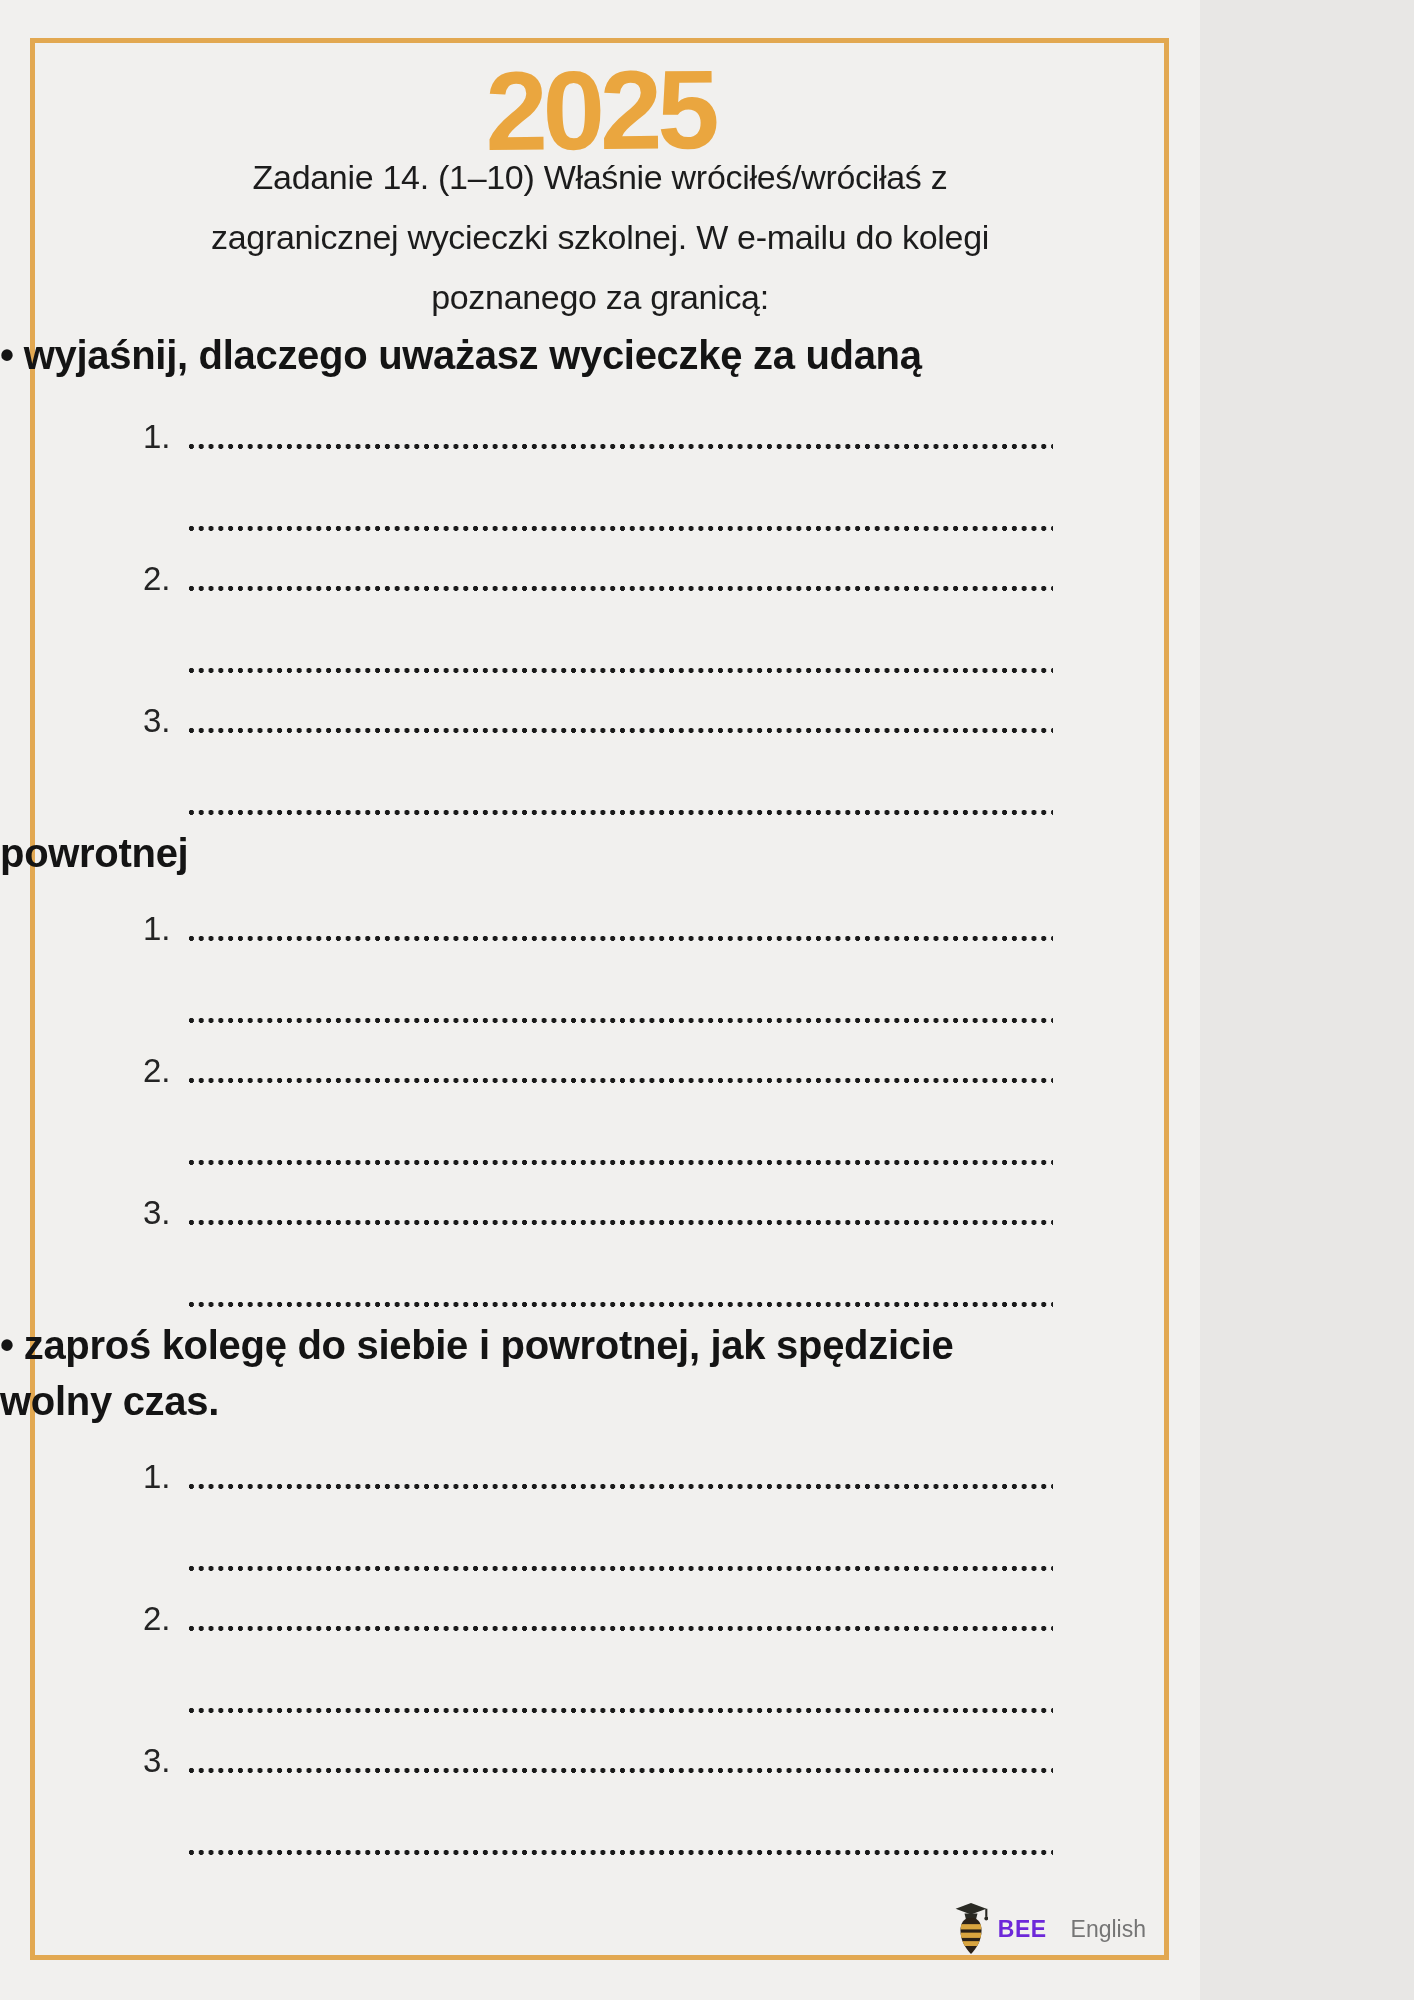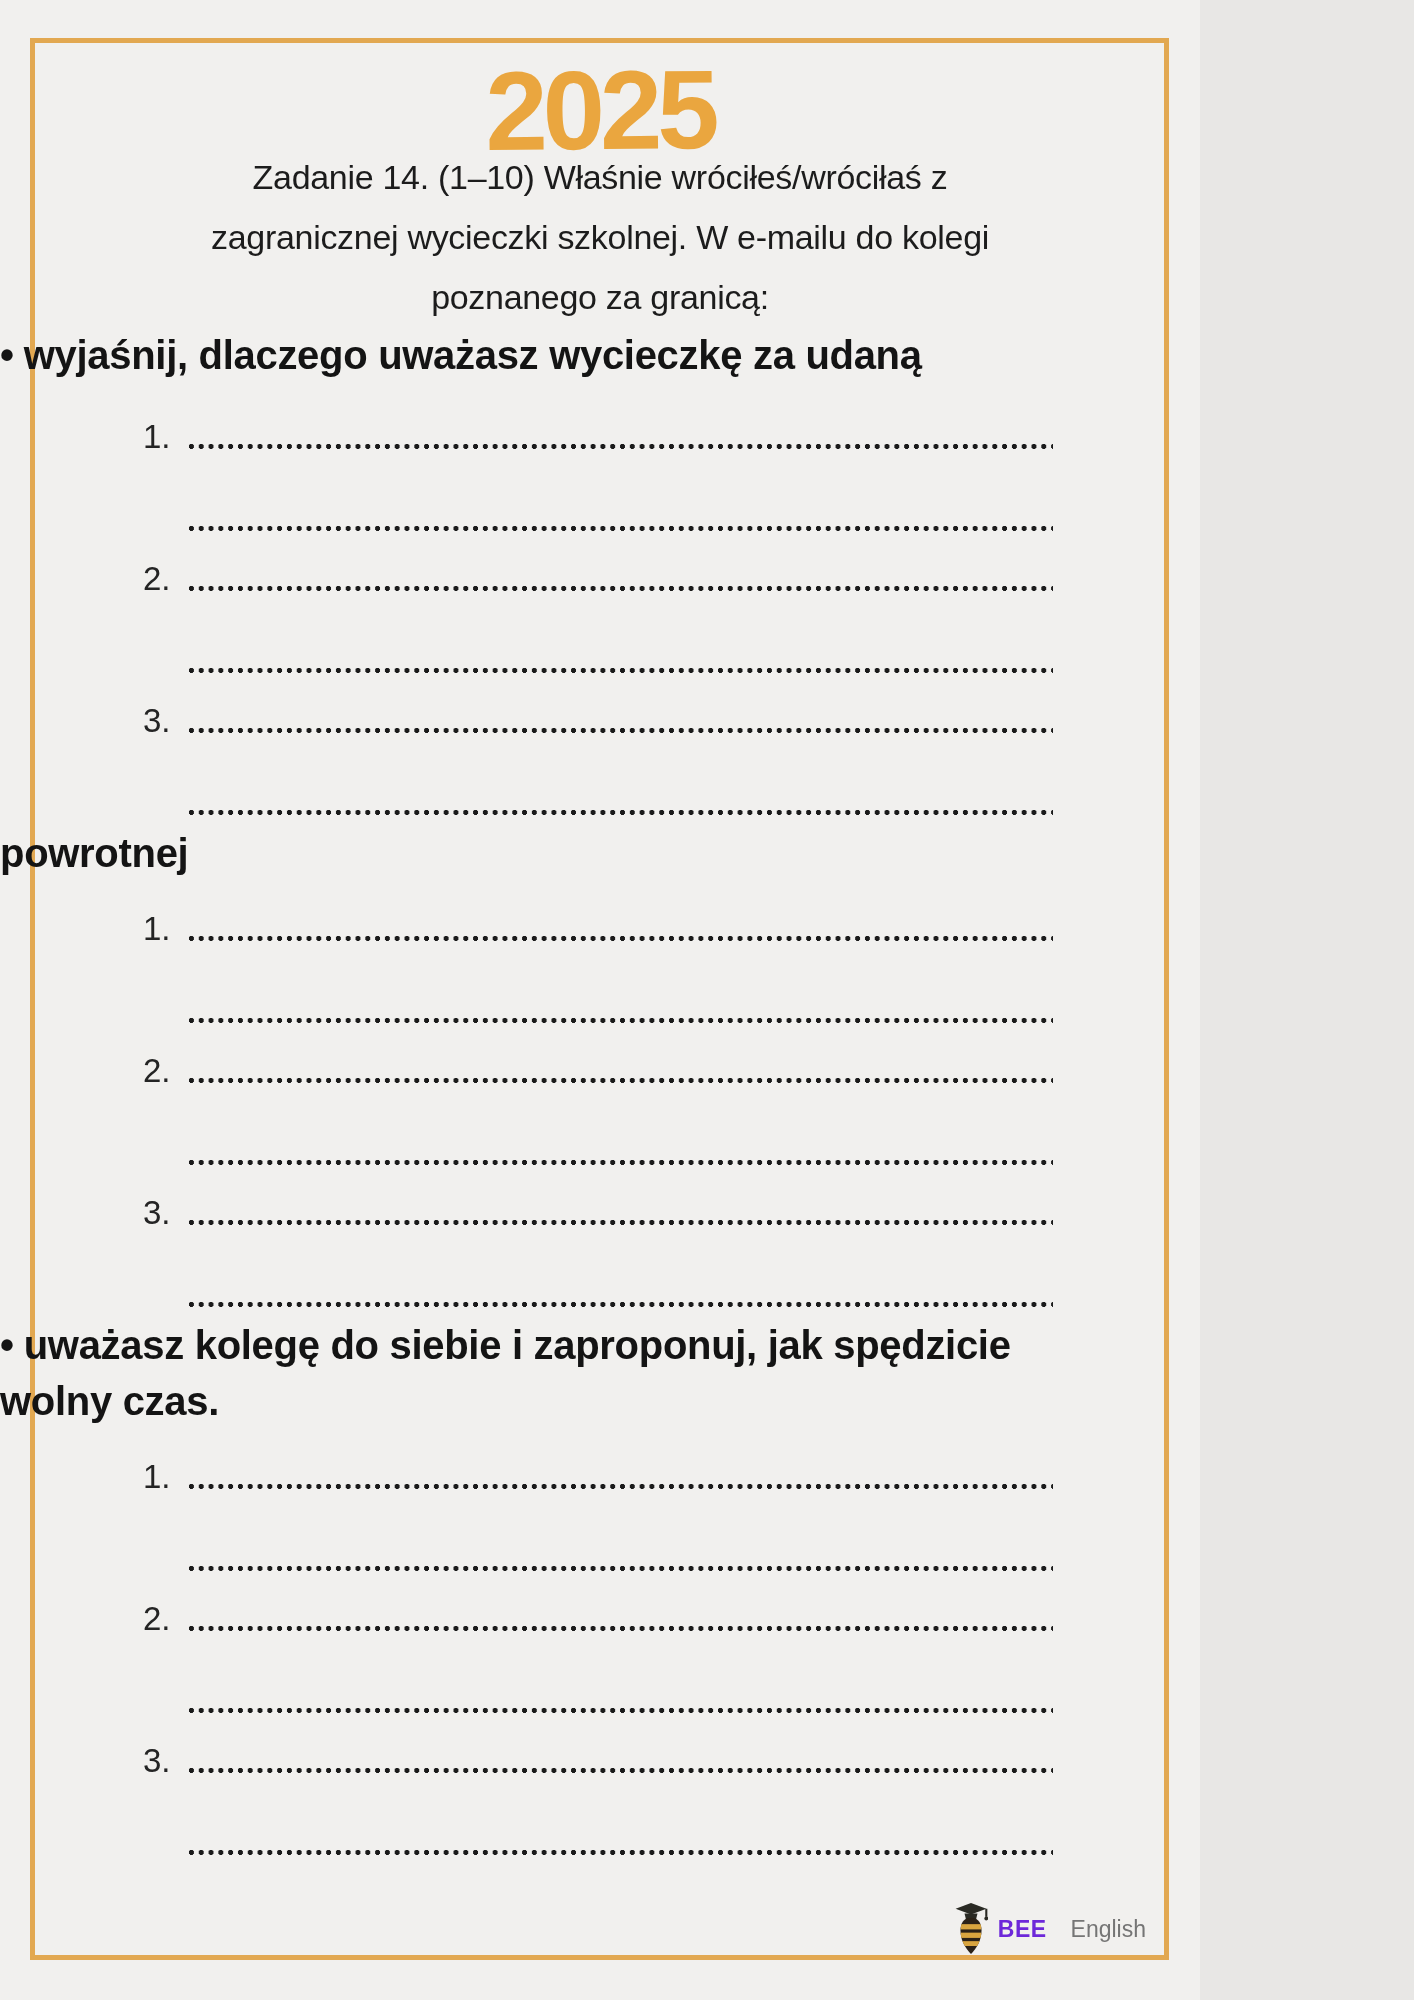--- a/index.html
+++ b/index.html
@@ -137,21 +137,21 @@
         <span class="dots"></span>
       </div>
       <div class="line cont">
         <span class="num"></span>
         <span class="dots"></span>
       </div>
     </div>
 
     <div class="heading h3">
       <span class="hline">
-        <span class="bullet">•</span><span>uważasz kolegę do siebie i zaproponuj, jak spędzicie</span>
+        <span class="bullet">•</span><span>zaproś kolegę do siebie i powrotnej, jak spędzicie</span>
       </span>
       <span class="hline">wolny czas.</span>
     </div>
     <div class="lines">
       <div class="line numbered">
         <span class="num">1.</span>
         <span class="dots"></span>
       </div>
       <div class="line cont">
         <span class="num"></span>

